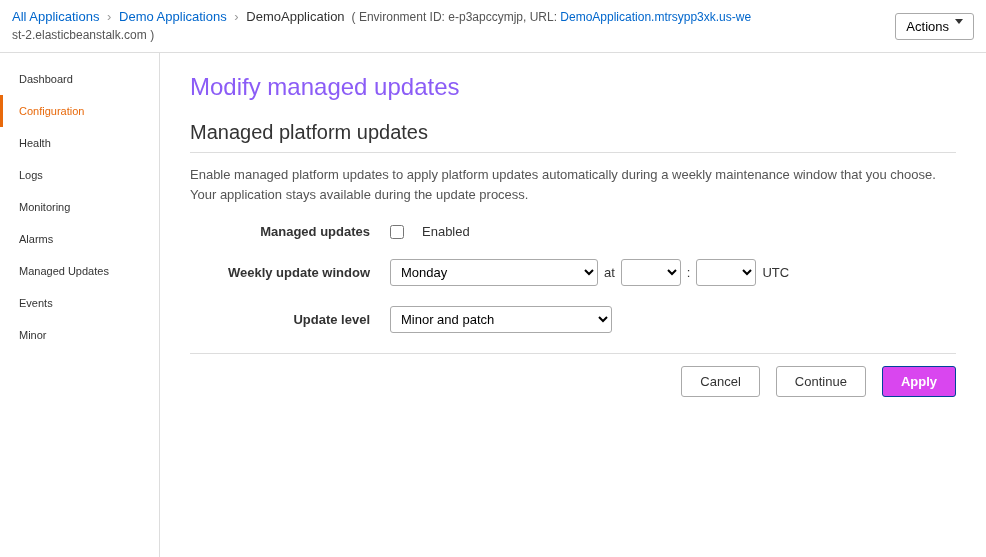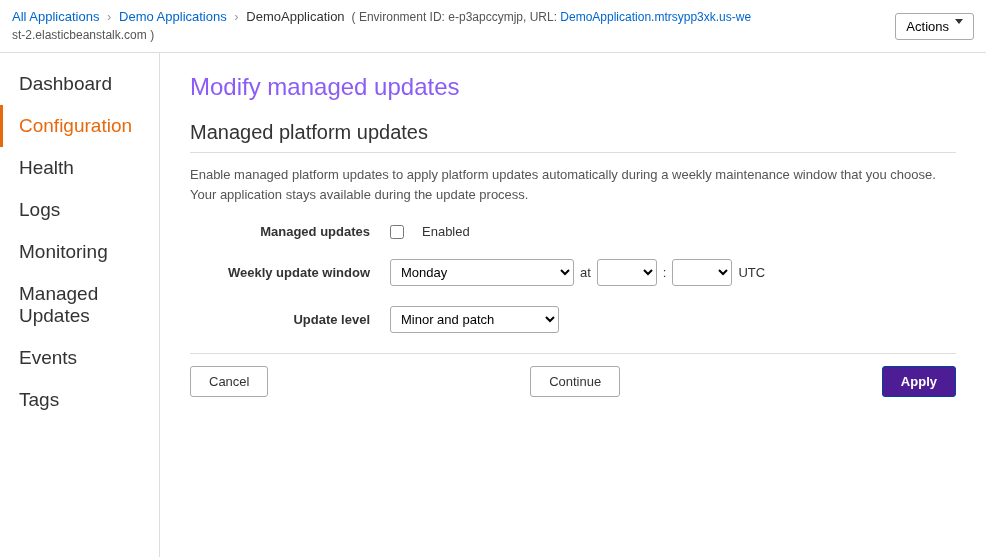--- a/index.html
+++ b/index.html
@@ -48,21 +48,21 @@
     
     .sidebar {
       width: 160px;
       border-right: 1px solid #ddd;
       padding-top: 10px;
       flex-shrink: 0;
     }
     .sidebar-item {
       padding: 10px 16px;
       cursor: pointer;
-      font-size: 19px;
+      font-size: 11px;
       color: #333;
       border-left: 3px solid transparent;
     }
     .sidebar-item.active {
       border-left: 3px solid #e8690b;
       color: #e8690b;
       font-weight: normal;
     }
 
     
@@ -127,70 +127,70 @@
     }
     select {
       padding: 4px 6px;
       border: 1px solid #aaa;
       border-radius: 3px;
       font-size: 13px;
       background: #fff;
       cursor: pointer;
     }
     .select-day {
-      width: 184px;
+      width: 208px;
     }
     .select-hour, .select-min {
       width: 60px;
       padding-left: 33px;
     }
     .utc-label {
       font-size: 13px;
       color: #333;
     }
     .select-update {
-      width: 169px;
+      width: 222px;
     }
     .instance-desc {
       font-size: 13px;
       color: #555;
       max-width: 500px;
     }
 
     
     .footer-divider {
       border: none;
       border-top: 1px solid #ddd;
       margin: 10px 0 12px 0;
     }
     .footer-buttons {
       display: flex;
-      justify-content: space-between;
-      gap: 10px;
+      justify-content: flex-end;
+      gap: 16px;
       padding: 0 0 10px 0;
     }
     .btn {
       padding: 7px 18px;
       border-radius: 3px;
       font-size: 13px;
       cursor: pointer;
       border: 1px solid;
     }
     .btn-cancel {
       background: #fff;
       border-color: #aaa;
       color: #333;
     }
     .btn-continue {
       background: #fff;
       border-color: #aaa;
       color: #333;
     }
     .btn-apply {
-      background: #4c1d95;
+      background: #d946ef;
       border-color: #004499;
       color: #fff;
       font-weight: bold;
     }
   </style>
 </head>
 <body>
 
 <div class="header">
   <div class="breadcrumb">
@@ -225,27 +225,30 @@
     <div class="sidebar-item">
       <span>Health</span>
     </div>
     <div class="sidebar-item">
       <span>Logs</span>
     </div>
     <div class="sidebar-item">
       <span>Monitoring</span>
     </div>
     <div class="sidebar-item">
+      <span>Alarms</span>
+    </div>
+    <div class="sidebar-item">
       <span>Managed Updates</span>
     </div>
     <div class="sidebar-item">
       <span>Events</span>
     </div>
     <div class="sidebar-item">
-      <span>Tags</span>
+      <span>Minor</span>
     </div>
   </nav>
 
   <div class="main">
     <h1 class="page-title">Modify managed updates</h1>
 
     <h2 class="section-title">Managed platform updates</h2>
     <hr class="section-divider">
     <p class="section-desc">Enable managed platform updates to apply platform updates automatically during a weekly maintenance window that you choose. Your application stays available during the update process.</p>
 

